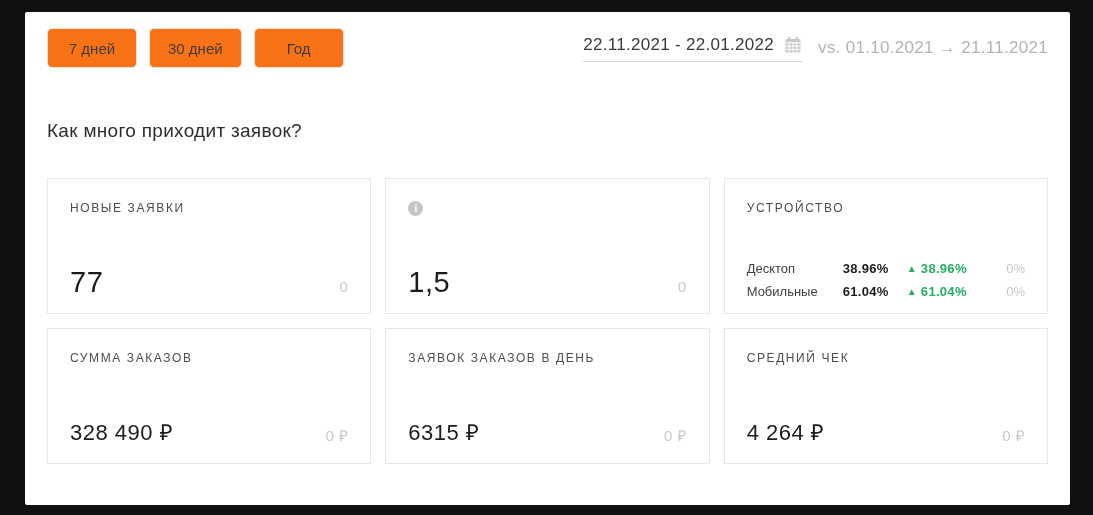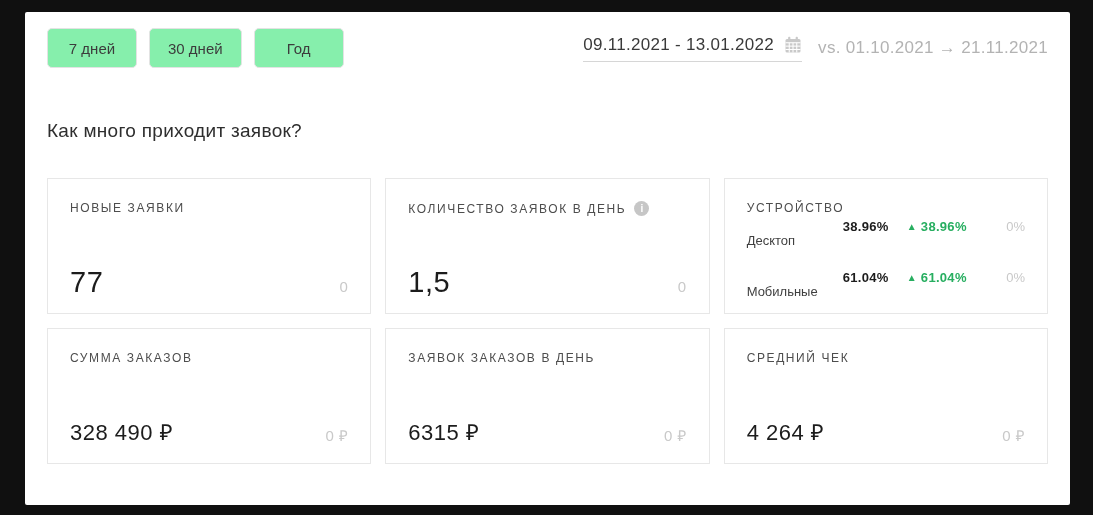--- a/index.html
+++ b/index.html
@@ -22,21 +22,21 @@
     position: relative;
   }
   
   .toolbar {
     display: flex; align-items: center; justify-content: space-between;
     margin-top: 0;
   }
   .period-buttons { display: flex; gap: 12px; }
   .pbtn {
     height: 40px; min-width: 90px; padding: 0 18px;
-    background: #86efac; border: 1px solid #e3e3e3; border-radius: 5px;
+    background: #f97316; border: 1px solid #e3e3e3; border-radius: 5px;
     font-family: "Liberation Sans", sans-serif;
     font-size: 15px; color: #3c3c3c; cursor: pointer;
   }
   .pbtn.active {
     background: #f4764f; border-color: #f4764f; color: #ffffff;
   }
   .date-area { display: flex; align-items: center; gap: 16px; font-size: 17px; }
   .date-range {
     display: inline-flex; align-items: center; gap: 10px;
     border-bottom: 1px solid #d6d6d6; padding-bottom: 6px;
@@ -89,41 +89,41 @@
   .device-rows {
     position: absolute; left: 22px; right: 22px; bottom: 14px;
     display: flex; flex-direction: column; gap: 8px;
     font-size: 13px;
   }
   .device-row {
     display: grid;
     grid-template-columns: 84px 58px 1fr 40px;
     align-items: center;
   }
-  .dr-label { color: #3f3f3f; margin-top: 28px; }
+  .dr-label { color: #3f3f3f; }
   .dr-value { font-weight: 700; color: #1c1c1c; text-align: right; letter-spacing: 0.3px; }
   .dr-delta { color: #27ae60; font-weight: 700; padding-left: 18px; letter-spacing: 0.3px; }
   .dr-delta .arrow { font-size: 10px; margin-right: 4px; position: relative; top: -1px; }
   .dr-compare { color: #c9c9c9; text-align: right; }
 </style>
 </head>
 <body>
 
 <div class="frame">
   <div class="page">
 
     <div class="toolbar">
       <div class="period-buttons">
         <button class="pbtn">7 дней</button>
         <button class="pbtn">30 дней</button>
         <button class="pbtn">Год</button>
       </div>
       <div class="date-area">
         <span class="date-range">
-          <span>09.11.2021 - 13.01.2022</span>
+          <span>22.11.2021 - 22.01.2022</span>
           <span class="cal-icon">
             <svg viewBox="0 0 24 24" width="18" height="18" aria-hidden="true">
               <rect x="2" y="4" width="20" height="18" rx="2" fill="#c9c9c9"></rect>
               <rect x="5.5" y="1" width="3" height="5" rx="1.2" fill="#c9c9c9"></rect>
               <rect x="15.5" y="1" width="3" height="5" rx="1.2" fill="#c9c9c9"></rect>
               <g stroke="#ffffff" stroke-width="1.4">
                 <line x1="2" y1="9" x2="22" y2="9"></line>
                 <line x1="2" y1="13.5" x2="22" y2="13.5"></line>
                 <line x1="2" y1="18" x2="22" y2="18"></line>
                 <line x1="7" y1="9" x2="7" y2="22"></line>
@@ -142,21 +142,20 @@
     <div class="cards">
 
       <div class="card">
         <div class="card-title">НОВЫЕ ЗАЯВКИ</div>
         <div class="card-value big">77</div>
         <div class="card-compare">0</div>
       </div>
 
       <div class="card">
         <div class="card-title">
-          <span>КОЛИЧЕСТВО ЗАЯВОК В ДЕНЬ</span>
           <span class="info-icon">i</span>
         </div>
         <div class="card-value big">1,5</div>
         <div class="card-compare">0</div>
       </div>
 
       <div class="card">
         <div class="card-title">УСТРОЙСТВО</div>
         <div class="device-rows">
           <div class="device-row">

